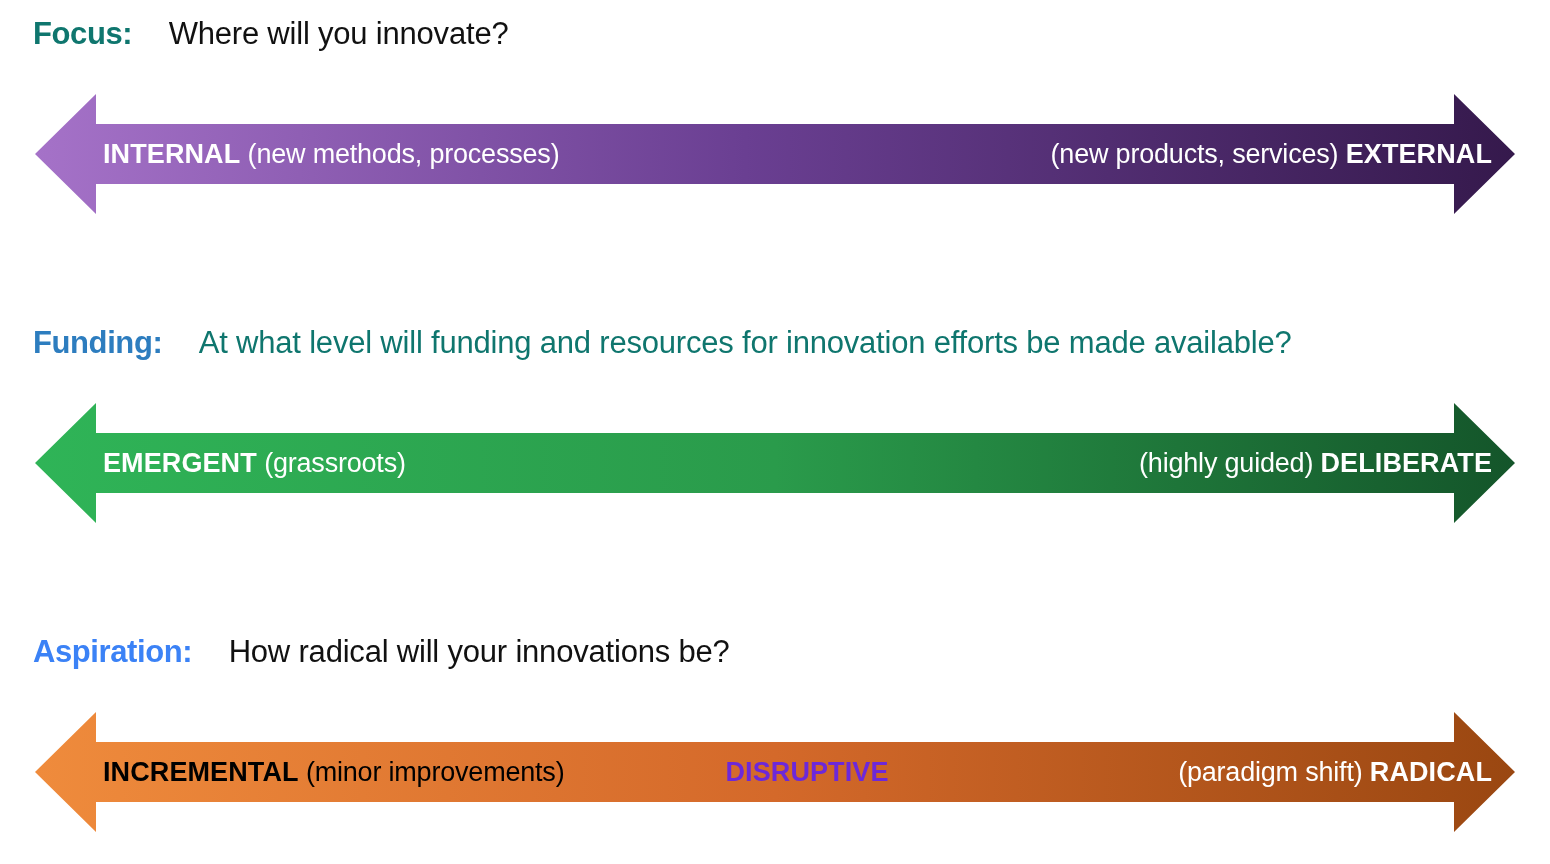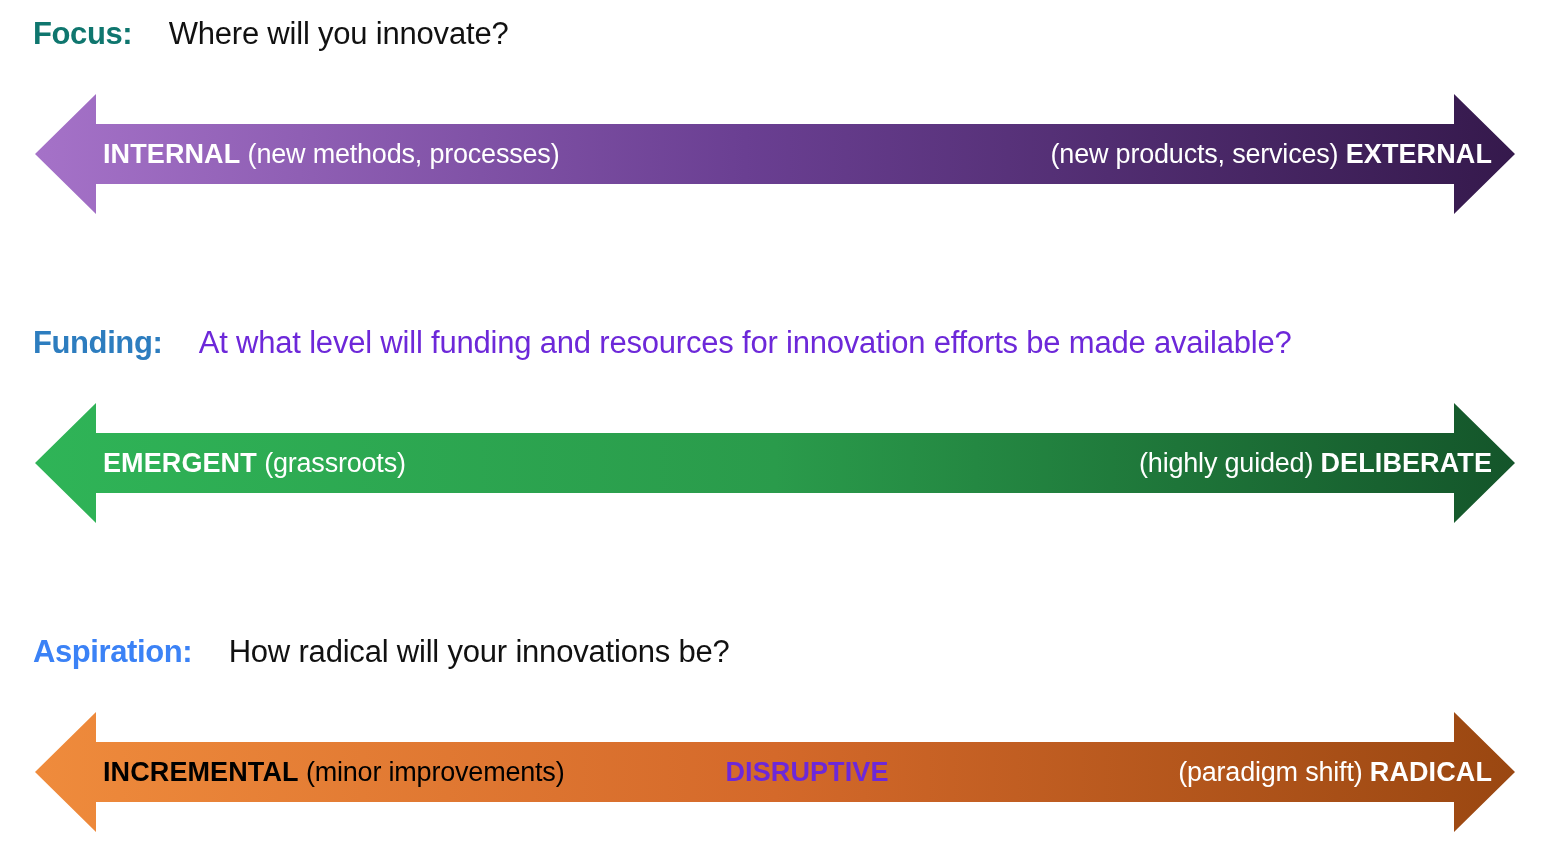--- a/index.html
+++ b/index.html
@@ -131,21 +131,21 @@
           <span class="paren">(new products, services)</span>
           <b>EXTERNAL</b>
         </div>
       </div>
     </div>
   </div>
 
   <div class="section" id="sec-funding">
     <div class="heading">
       <span class="lead" style="color: rgb(45, 125, 191);">Funding:</span>
-      <span class="quest" style="color: #6d28d9;">At what level will funding and resources for innovation efforts be made available?</span>
+      <span class="quest" style="color: #0f766e;">At what level will funding and resources for innovation efforts be made available?</span>
     </div>
 
     <div class="arrow-wrap">
       <svg class="arrow-svg" viewBox="0 0 1550 128" preserveAspectRatio="none">
         <defs>
           <linearGradient id="grad-funding" x1="0" y1="0" x2="1" y2="0">
             <stop offset="0%" stop-color="#2fb457"></stop>
             <stop offset="50%" stop-color="#2a9b4b"></stop>
             <stop offset="100%" stop-color="#14552a"></stop>
           </linearGradient>

